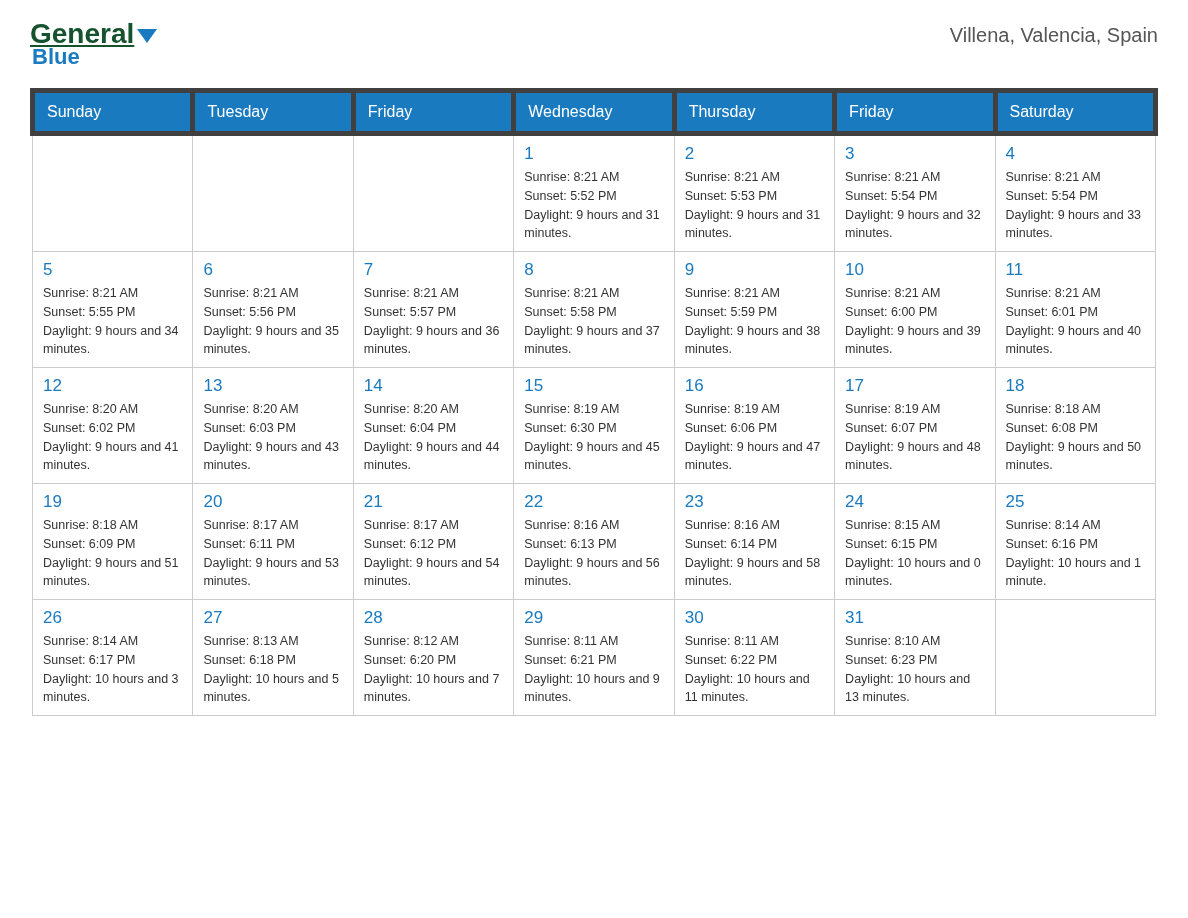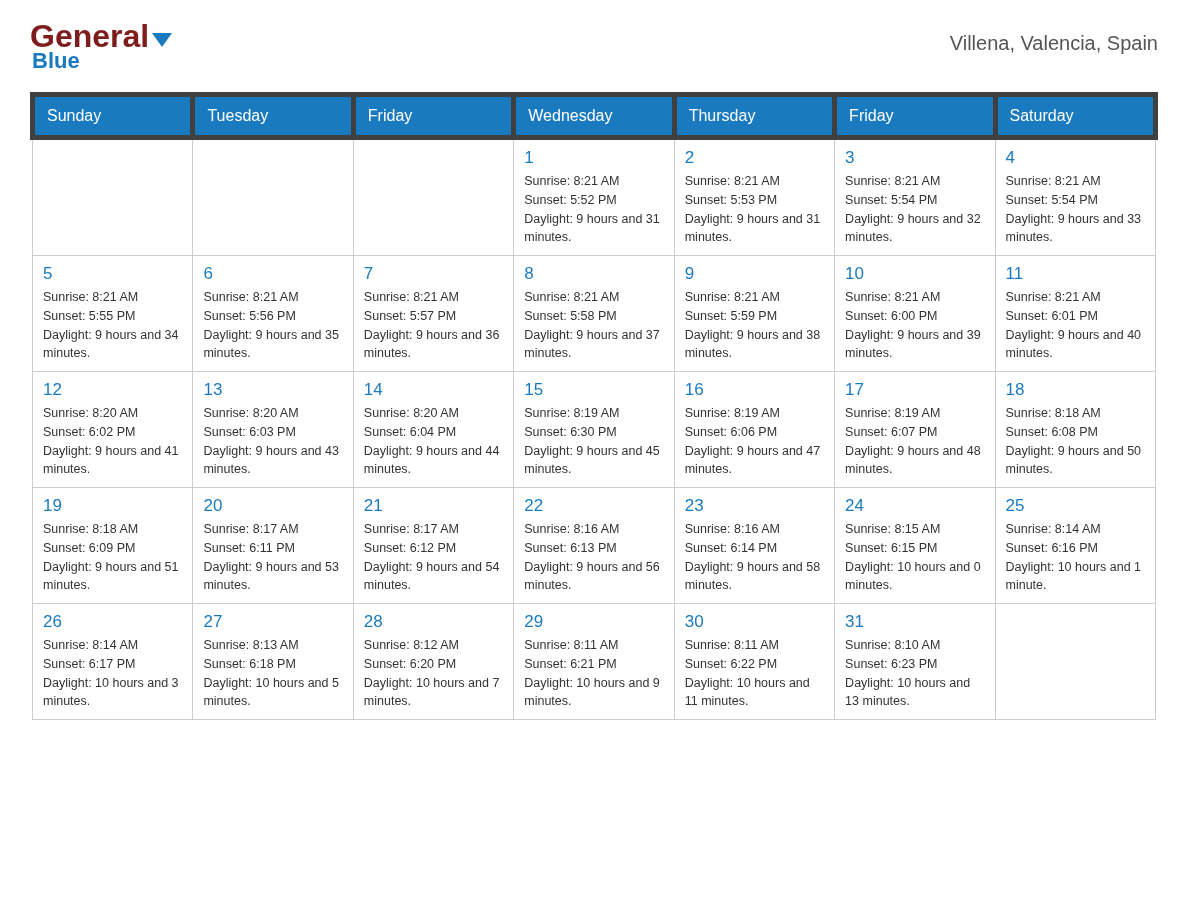--- a/index.html
+++ b/index.html
@@ -15,24 +15,25 @@
       justify-content: space-between;
       align-items: flex-start;
       margin-bottom: 18px;
     }
     .logo {
       display: flex;
       flex-direction: column;
       align-items: flex-start;
     }
     .logo-general {
-      font-size: 32px;
+      font-size: 28px;
       font-weight: bold;
-      color: #7f1d1d;
+      color: #14532d;
       line-height: 1;
+      text-decoration: underline;
     }
     .logo-general span {
       color: #1a7abf;
       display: inline-flex;
       align-items: center;
     }
     .logo-triangle {
       display: inline-block;
       width: 0;
       height: 0;
@@ -54,21 +55,21 @@
     }
     .month-title {
       font-size: 52px;
       font-weight: 300;
       color: #333;
       line-height: 1.1;
     }
     .location {
       font-size: 20px;
       color: #555;
-      margin-top: 12px;
+      margin-top: 4px;
     }
     .calendar {
       width: 100%;
       border-collapse: collapse;
       table-layout: fixed;
     }
     .calendar th {
       background-color: #1a7abf;
       color: #ffffff;
       font-size: 16px;

